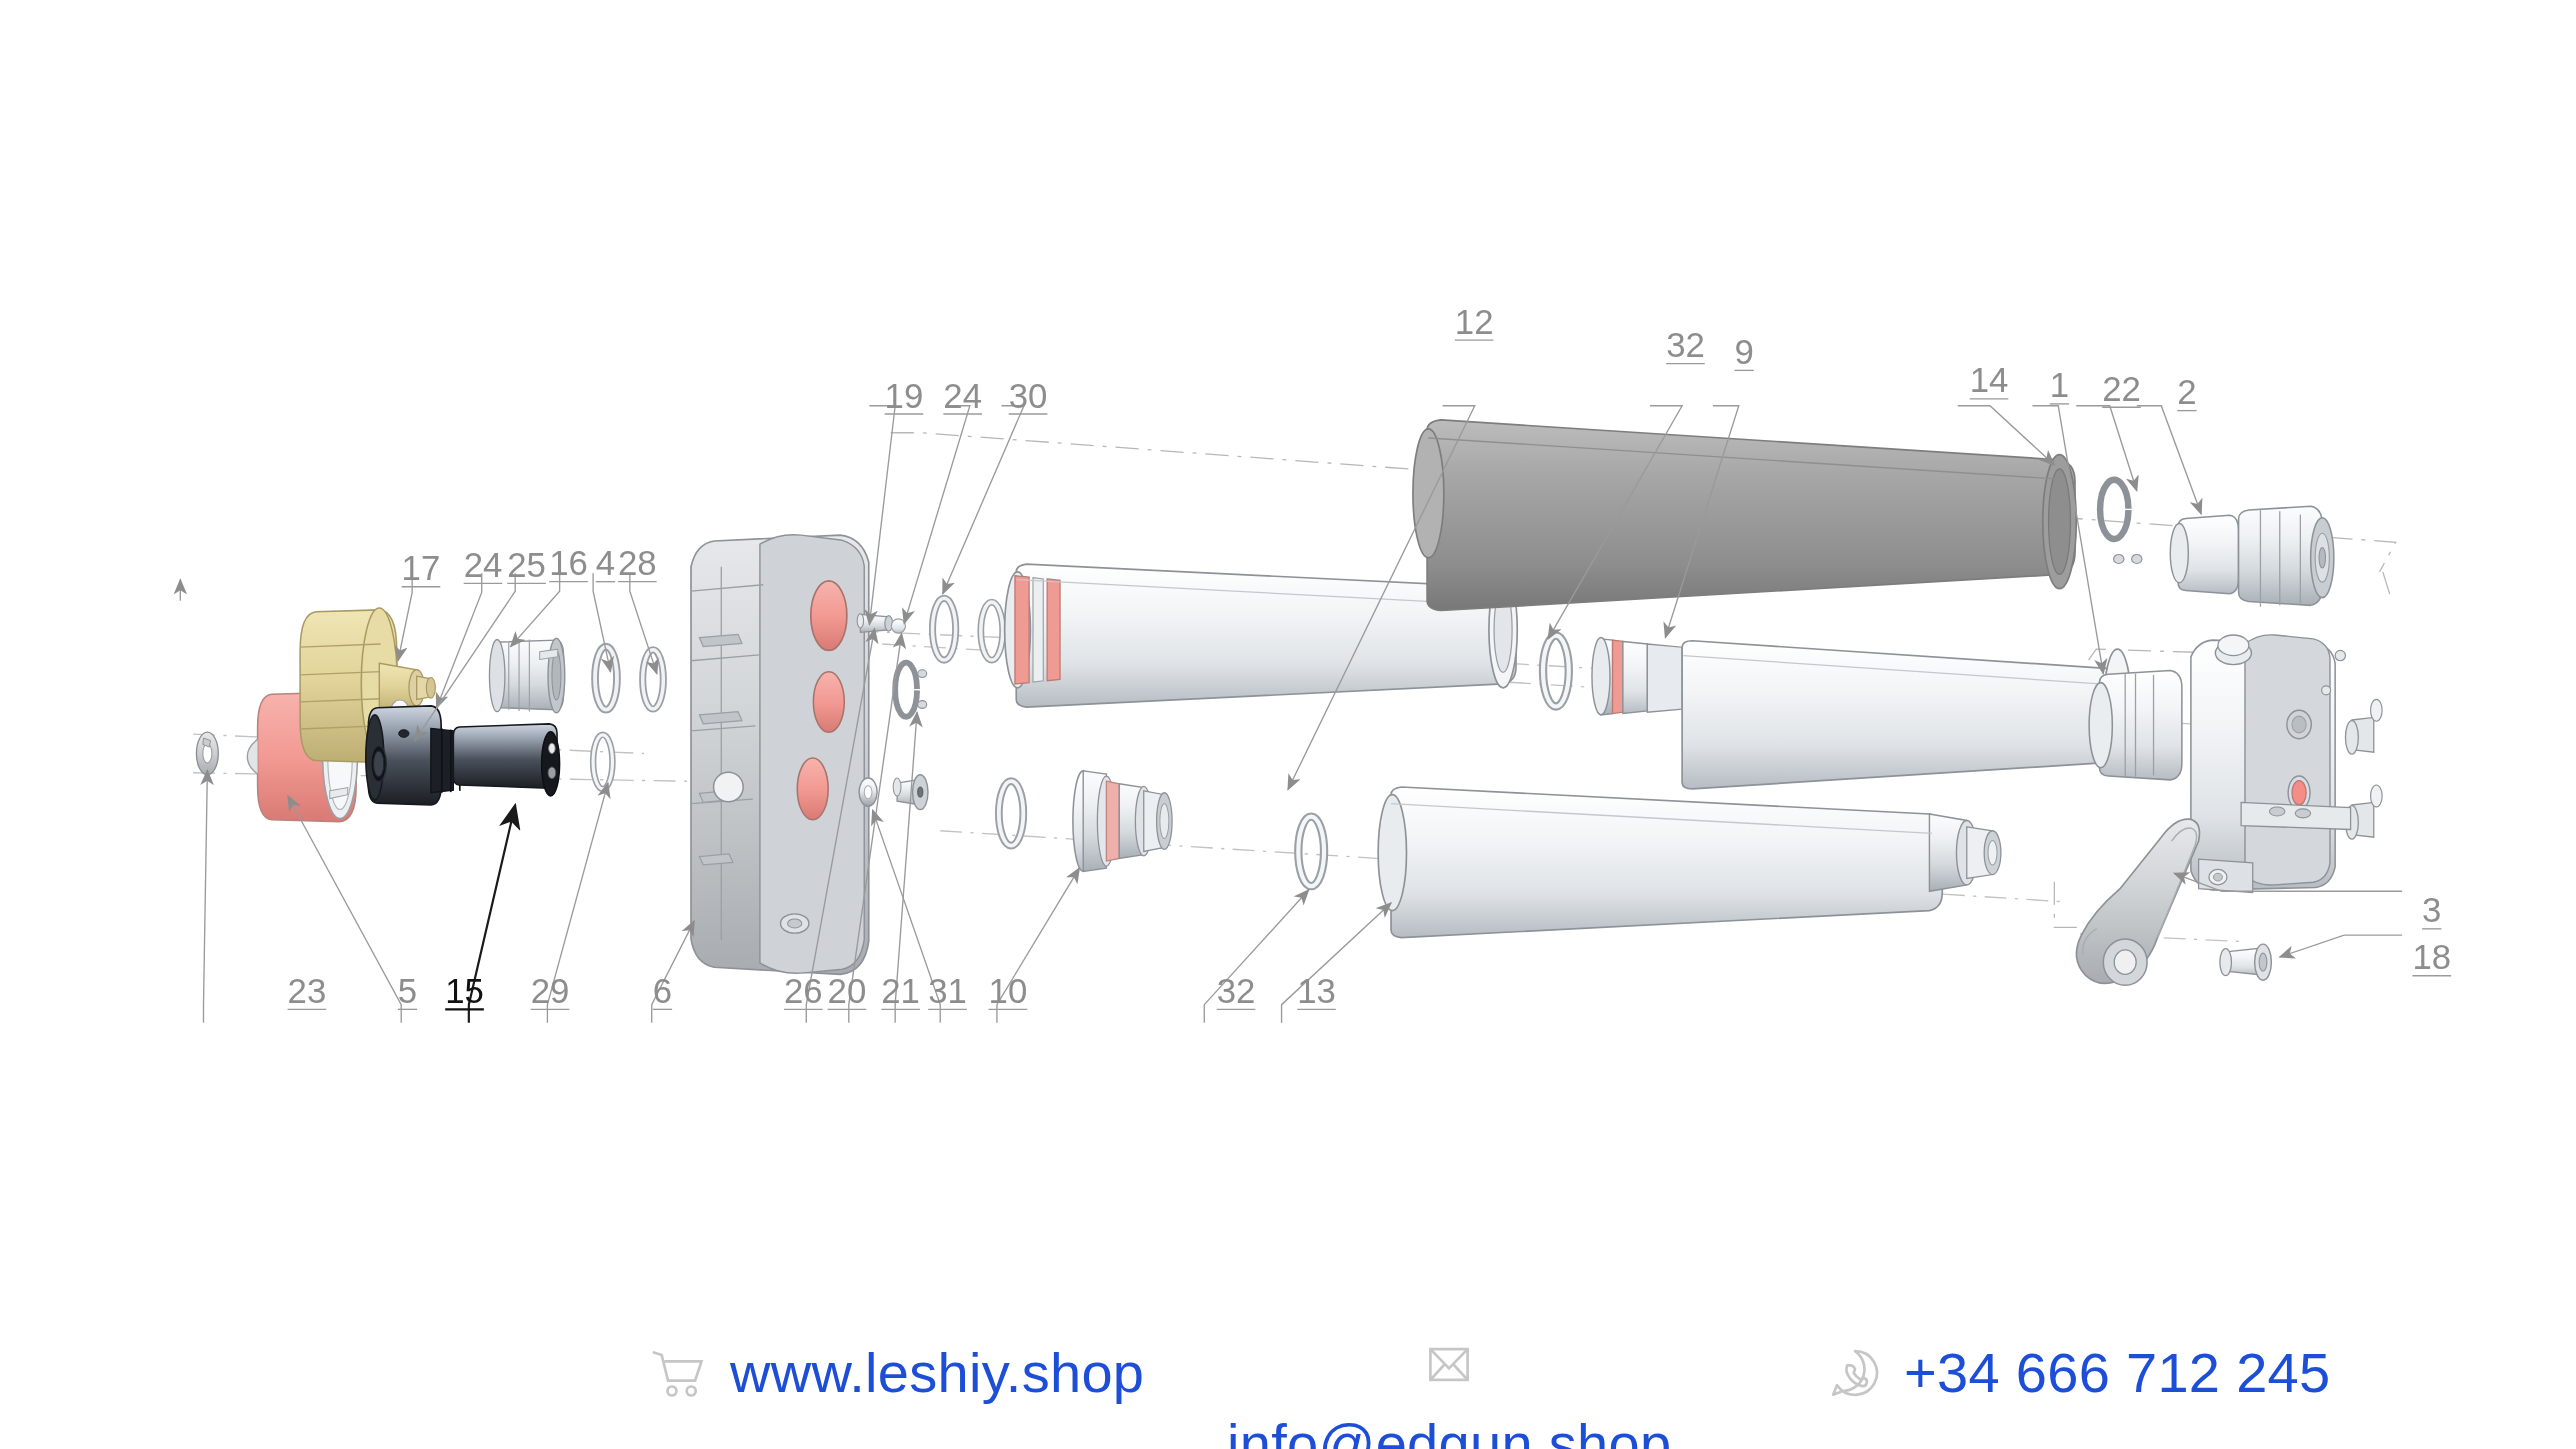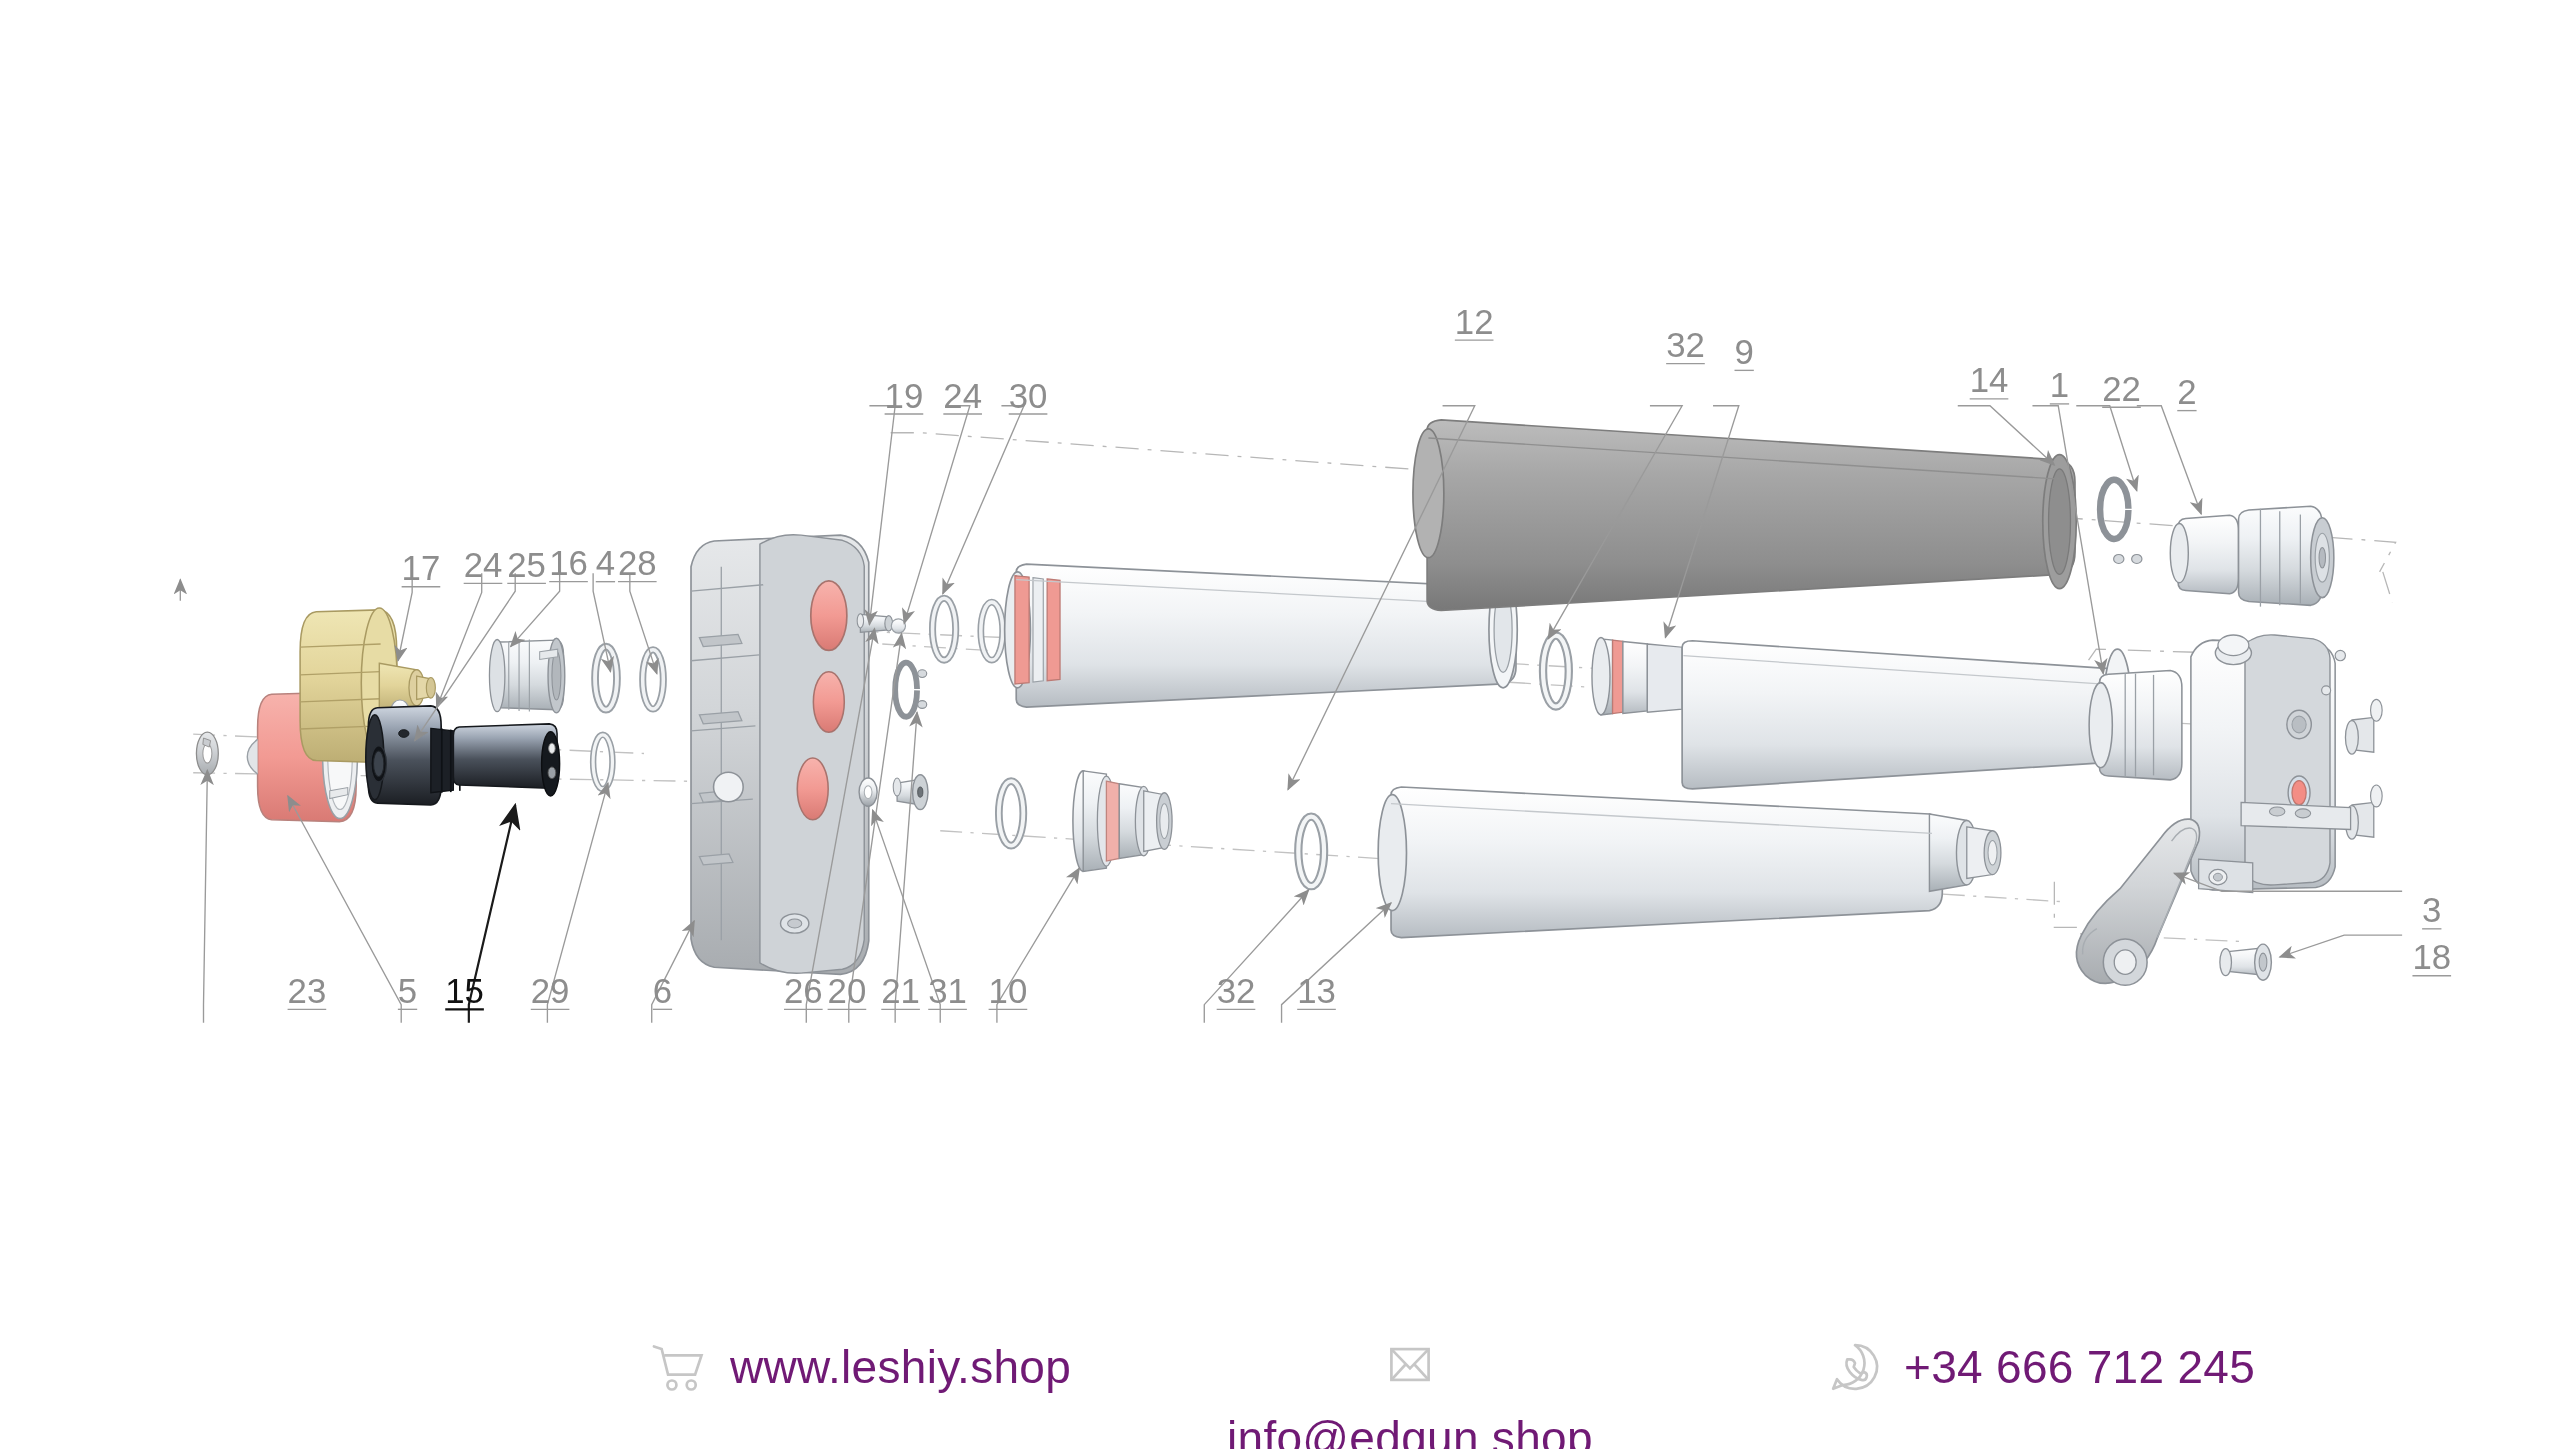--- a/index.html
+++ b/index.html
@@ -4,21 +4,21 @@
 <style>
   html,body{margin:0;padding:0;background:#ffffff;}
   body{width:2576px;height:1449px;position:relative;overflow:hidden;
        font-family:"Liberation Sans",sans-serif;}
   #stage{position:absolute;inset:0;width:2576px;height:1449px;background:#fff;}
   #art{position:absolute;left:0;top:0;width:2576px;height:1449px;}
 
   
   #footer{position:absolute;left:0;top:1294px;width:2576px;height:155px;}
   .f-item{position:absolute;display:flex;align-items:center;gap:22px;}
-  .f-txt{font-size:46px;color:#701a75;letter-spacing:0.3px;white-space:nowrap;}
+  .f-txt{font-size:56px;color:#1d4ed8;letter-spacing:0.3px;white-space:nowrap;}
   .f-ico{flex:0 0 auto;display:block;}
 </style>
 </head>
 <body>
 
 <div id="stage">
 
 <svg id="art" viewBox="0 0 4000 2250" xmlns="http://www.w3.org/2000/svg">
   <defs>
     <linearGradient id="gSteel" x1="0" y1="0" x2="0" y2="1">

